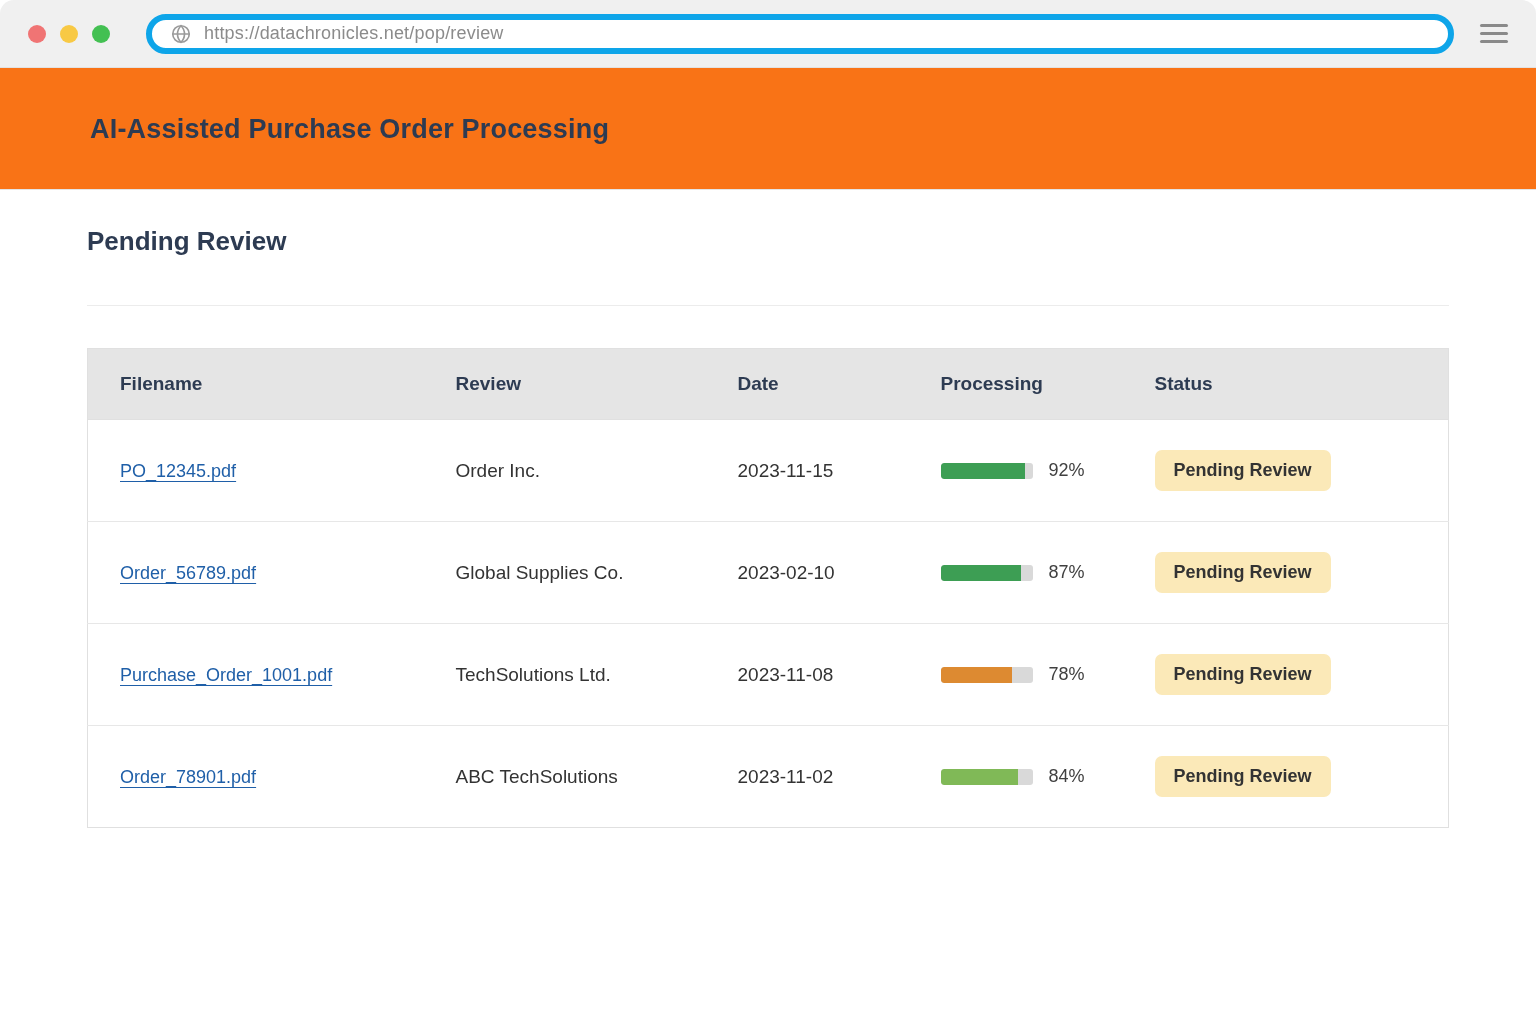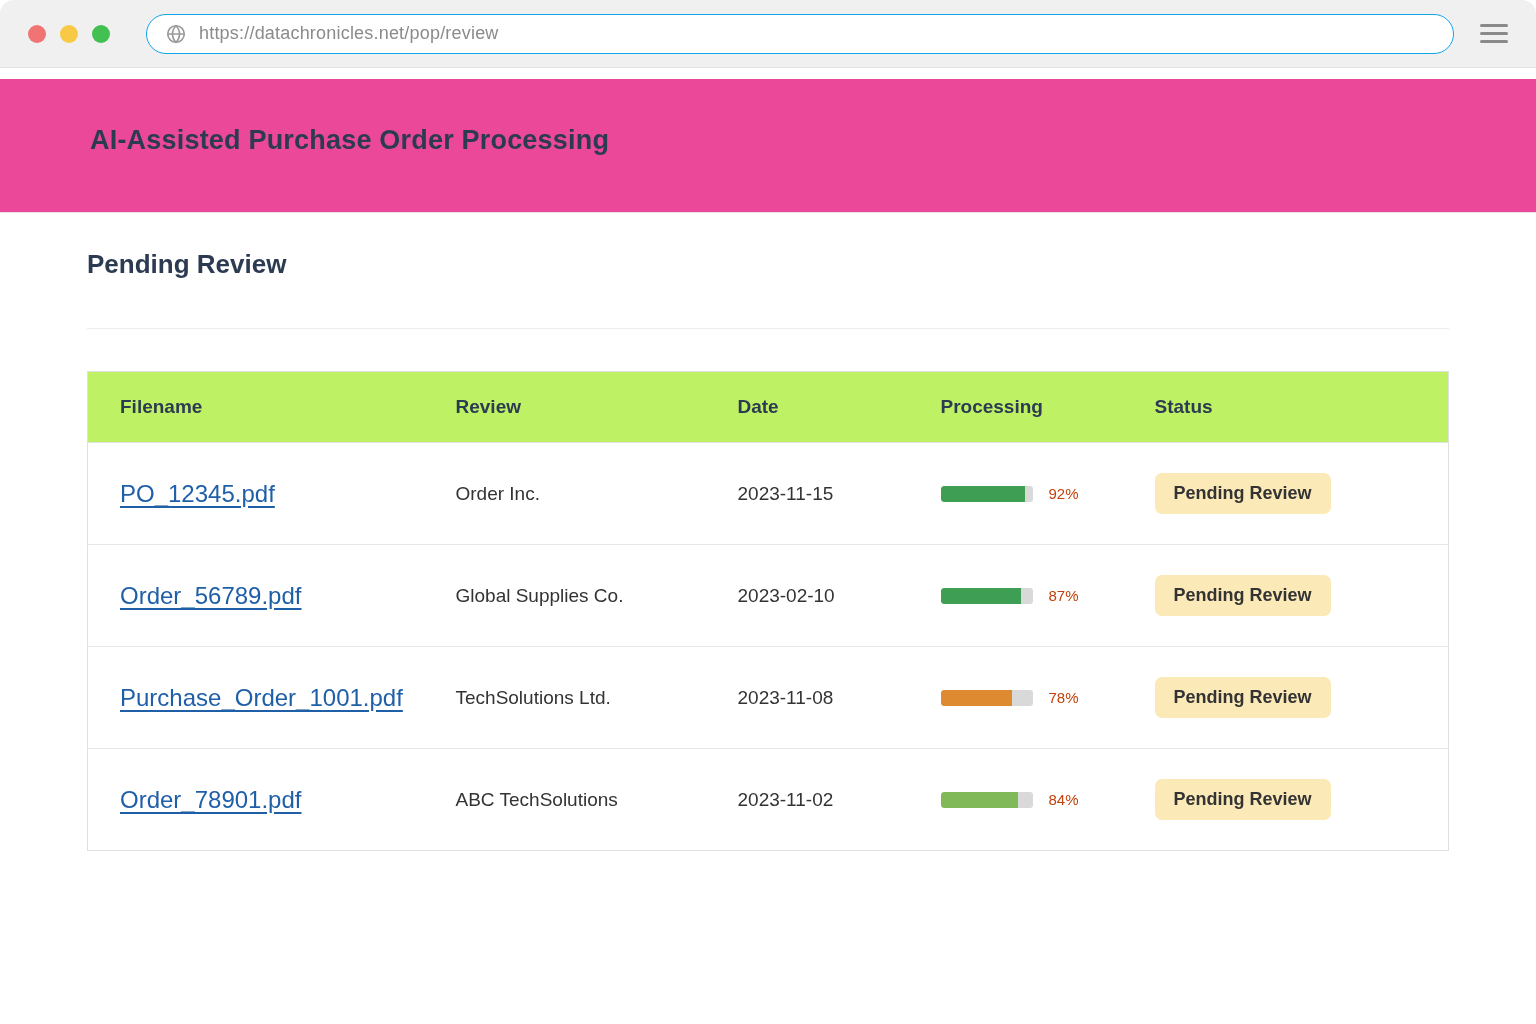--- a/index.html
+++ b/index.html
@@ -28,21 +28,21 @@
   }
   .traffic-lights { display: flex; gap: 14px; margin-right: 36px; }
   .light { width: 18px; height: 18px; border-radius: 50%; }
   .light.red    { background: #f07474; }
   .light.yellow { background: #f8c944; }
   .light.green  { background: #43c052; }
   .url-bar {
     flex: 1;
     height: 40px;
     background: #ffffff;
-    border: 1px solid #0ea5e9;
+    border: 6px solid #0ea5e9;
     border-radius: 20px;
     display: flex;
     align-items: center;
     padding: 0 18px;
     margin-right: 26px;
   }
   .globe-icon {
     width: 22px; height: 22px;
     margin-right: 12px;
     color: #9a9a9a;
@@ -56,24 +56,23 @@
   .menu-icon {
     width: 28px;
     display: flex;
     flex-direction: column;
     gap: 5px;
     cursor: pointer;
   }
   .menu-icon span { display:block; height: 3px; background: #8a8a8a; border-radius: 2px; }
   
   .page-header {
-    padding: 46px 90px 56px;
+    padding: 46px 90px 44px;
     border-bottom: 1px solid #e4e4e4;
-    background: #ec4899;
-    margin-top: 11px;
+    background: #f97316;
   }
   .page-title {
     font-size: 27px;
     font-weight: bold;
     color: #2d3b52;
     letter-spacing: 0.2px;
   }
   .content {
     padding: 36px 87px 16px;
     background: #fff;
@@ -93,54 +92,54 @@
   table.po-table {
     width: 100%;
     border-collapse: collapse;
     table-layout: fixed;
     border: 1px solid #e0e0e0;
   }
   .po-table col.c1 { width: 336px; }
   .po-table col.c2 { width: 282px; }
   .po-table col.c3 { width: 203px; }
   .po-table col.c4 { width: 214px; }
-  .po-table thead tr { background: #bef264; }
+  .po-table thead tr { background: #e5e5e5; }
   .po-table th {
     text-align: left;
     font-size: 19px;
     font-weight: bold;
     color: #2d3b52;
     padding: 24px 10px 24px 32px;
     border-bottom: 1px solid #e0e0e0;
   }
   .po-table td {
     padding: 30px 10px 30px 32px;
     font-size: 19px;
     color: #333;
     border-bottom: 1px solid #e7e7e7;
     vertical-align: middle;
   }
   .po-table tbody tr:last-child td { border-bottom: none; }
   a.file-link {
     color: #1f5fa8;
     text-decoration: underline;
     text-underline-offset: 4px;
-    font-size: 24px;
+    font-size: 18px;
   }
   .confidence-cell { display: flex; align-items: center; gap: 16px; }
   .bar-track {
     width: 92px;
     height: 16px;
     background: #d9d9d9;
     border-radius: 3px;
     overflow: hidden;
     flex: none;
   }
   .bar-fill { height: 100%; border-radius: 3px 0 0 3px; }
-  .confidence-value { font-size: 15px; color: #c2410c; }
+  .confidence-value { font-size: 18px; color: #404040; }
   .status-badge {
     display: inline-block;
     background: #fbe9b8;
     color: #333;
     font-weight: bold;
     font-size: 18px;
     padding: 10px 19px;
     border-radius: 7px;
     white-space: nowrap;
   }

